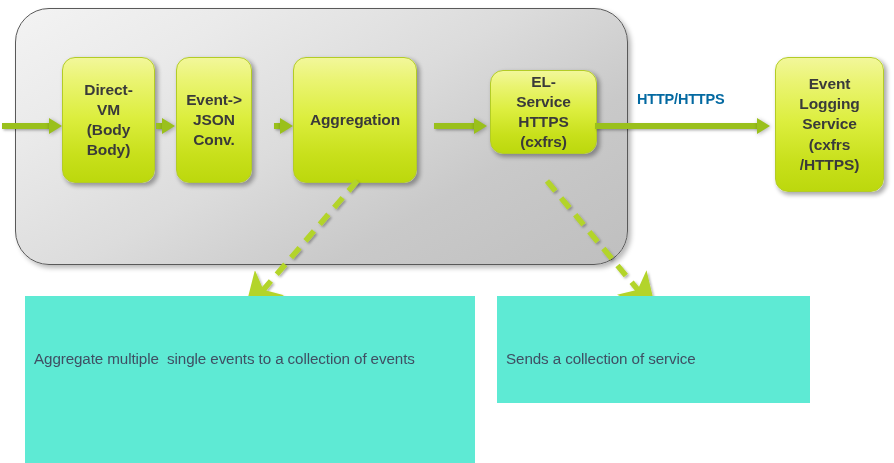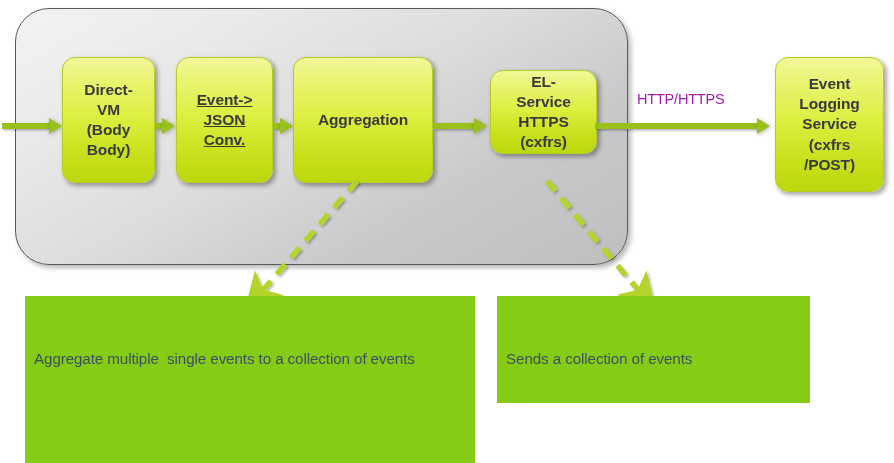--- a/index.html
+++ b/index.html
@@ -65,42 +65,42 @@
     height: 0;
     border-top: 8.5px solid transparent;
     border-bottom: 8.5px solid transparent;
     border-left: 13px solid #9ac01c;
     filter: drop-shadow(1.5px 1.5px 2px rgba(0,0,0,0.30));
   }
 
   
   .edge-label {
     position: absolute;
-    font-weight: normal;
+    font-weight: bold;
     font-size: 14.5px;
-    color: #a21caf;
+    color: #0369a1;
     white-space: nowrap;
     letter-spacing: -0.2px;
     text-align: center;
   }
 
   
   .dashed-layer {
     position: absolute;
     left: 0;
     top: 0;
     width: 894px;
     height: 463px;
     pointer-events: none;
   }
 
   
   .note-box {
     position: absolute;
-    background: #84cc16;
+    background: #5eead4;
     color: #3f4f63;
     font-size: 15.2px;
     line-height: 1.44;
     padding: 8px 7px 8px 9px;
     box-sizing: border-box;
     white-space: pre-wrap;
     letter-spacing: -0.1px;
   }
   .note-line { display: block; }
 </style>
@@ -119,32 +119,32 @@
       <span class="note-line">Direct-</span>
       <span class="note-line">VM</span>
       <span class="note-line">(Body</span>
       <span class="note-line">Body)</span>
     </span>
   </div>
 
   <div class="arrow-solid" style="left:156px; top:123px; width:8px;"></div>
   <div class="arrow-head" style="left:162px; top:117.5px;"></div>
 
-  <div class="proc-box" style="left:176px; top:57px; width:97px; height:126px;text-decoration:underline;">
+  <div class="proc-box" style="left:176px; top:57px; width:76px; height:126px;">
     <span>
       <span class="note-line">Event-&gt;</span>
       <span class="note-line">JSON</span>
       <span class="note-line">Conv.</span>
     </span>
   </div>
 
   <div class="arrow-solid" style="left:274px; top:123px; width:8px;"></div>
   <div class="arrow-head" style="left:280px; top:117.5px;"></div>
 
-  <div class="proc-box" style="left:293px; top:57px; width:140px; height:126px;">
+  <div class="proc-box" style="left:293px; top:57px; width:124px; height:126px;">
     <span>
       <span class="note-line">Aggregation</span>
     </span>
   </div>
 
   <div class="arrow-solid" style="left:434px; top:123px; width:41px;"></div>
   <div class="arrow-head" style="left:474px; top:117.5px;"></div>
 
   <div class="proc-box" style="left:490px; top:70px; width:107px; height:84px;">
     <span>
@@ -159,21 +159,21 @@
 
   <div class="arrow-solid" style="left:595px; top:123px; width:163px;"></div>
   <div class="arrow-head" style="left:757px; top:117.5px;"></div>
 
   <div class="proc-box" style="left:775px; top:57px; width:109px; height:135px;">
     <span>
       <span class="note-line">Event</span>
       <span class="note-line">Logging</span>
       <span class="note-line">Service</span>
       <span class="note-line">(cxfrs</span>
-      <span class="note-line">/POST)</span>
+      <span class="note-line">/HTTPS)</span>
     </span>
   </div>
 
   <svg class="dashed-layer" viewBox="0 0 894 463" xmlns="http://www.w3.org/2000/svg">
     <defs>
       <marker id="dashHead" markerWidth="7" markerHeight="7" refX="3.2" refY="3.5" orient="auto" markerUnits="strokeWidth">
         <path d="M0,0 L7,3.5 L0,7 L1.7,3.5 Z" fill="#b3d42a"></path>
       </marker>
       <filter id="dashShadow" x="-30%" y="-30%" width="170%" height="170%">
         <feDropShadow dx="1.6" dy="1.6" stdDeviation="1.1" flood-color="#000" flood-opacity="0.30"></feDropShadow>
@@ -186,17 +186,17 @@
   <div class="note-box" style="left:25px; top:296px; width:450px; height:167px;">
     <span class="note-line">Aggregate multiple  single events to a collection of events</span>
     
     
     
     
     
   </div>
 
   <div class="note-box" style="left:497px; top:296px; width:313px; height:107px;">
-    <span class="note-line">Sends a collection of events</span>
+    <span class="note-line">Sends a collection of service</span>
     
   </div>
 
 </div>
 
 </body></html>

